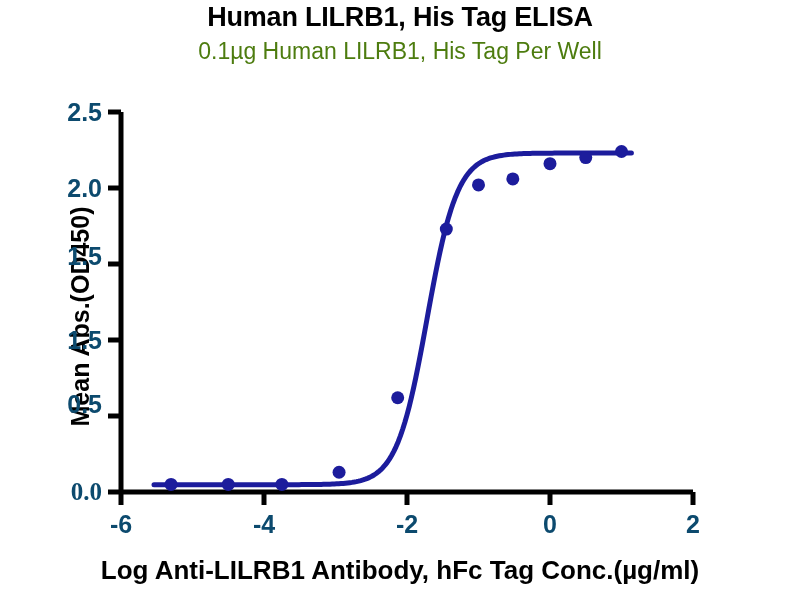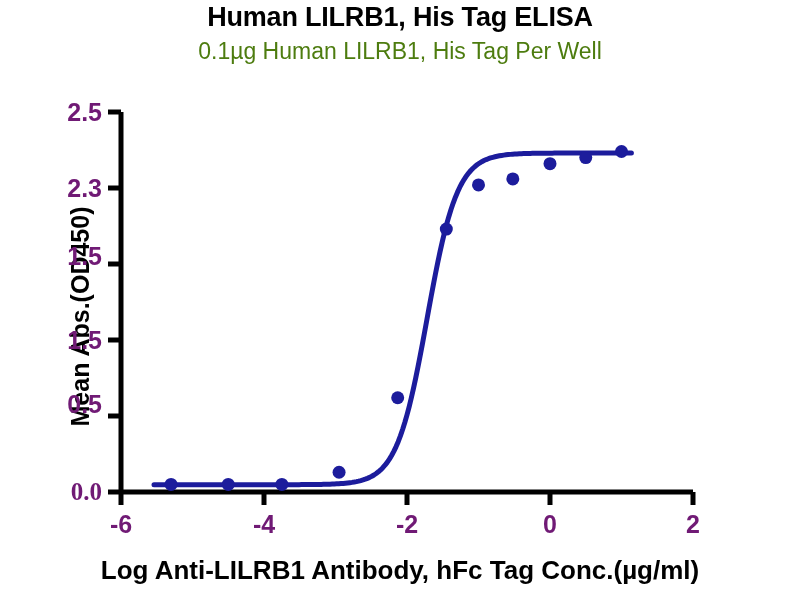--- a/index.html
+++ b/index.html
@@ -59,21 +59,21 @@
     text-align: center;
     font-size: 26px;
     font-weight: bold;
     color: #000000;
     white-space: nowrap;
   }
   .tick-label {
     position: absolute;
     font-size: 25px;
     font-weight: bold;
-    color: #701a75;
+    color: #0c4a6e;
     white-space: nowrap;
   }
   .ytick-label {
     text-align: right;
     transform: translateY(-50%);
   }
   .xtick-label {
     text-align: center;
     transform: translateX(-50%);
   }
@@ -123,21 +123,21 @@
         <circle cx="585.75" cy="157.60" r="6.5" fill="#1c1c9c"></circle>
         <circle cx="621.50" cy="151.52" r="6.5" fill="#1c1c9c"></circle>
       </g>
   </svg>
 
   <div id="y-tick-labels">
       <div class="tick-label ytick-label" style="left: 40px; width: 62px; top: 492px; font-family: Liberation Serif, serif;">0.0</div>
       <div class="tick-label ytick-label" style="left: 40px; width: 62px; top: 404px;">0.5</div>
       <div class="tick-label ytick-label" style="left: 40px; width: 62px; top: 340px;">1.5</div>
       <div class="tick-label ytick-label" style="left: 40px; width: 62px; top: 256px;">1.5</div>
-      <div class="tick-label ytick-label" style="left: 40px; width: 62px; top: 188px;">2.3</div>
+      <div class="tick-label ytick-label" style="left: 40px; width: 62px; top: 188px;">2.0</div>
       <div class="tick-label ytick-label" style="left: 40px; width: 62px; top: 112px;">2.5</div>
     </div>
   <div id="x-tick-labels">
       <div class="tick-label xtick-label" style="left: 121px; top: 510px;">-6</div>
       <div class="tick-label xtick-label" style="left: 264px; top: 510px;">-4</div>
       <div class="tick-label xtick-label" style="left: 407px; top: 510px;">-2</div>
       <div class="tick-label xtick-label" style="left: 550px; top: 510px;">0</div>
       <div class="tick-label xtick-label" style="left: 693px; top: 510px;">2</div>
     </div>
 

